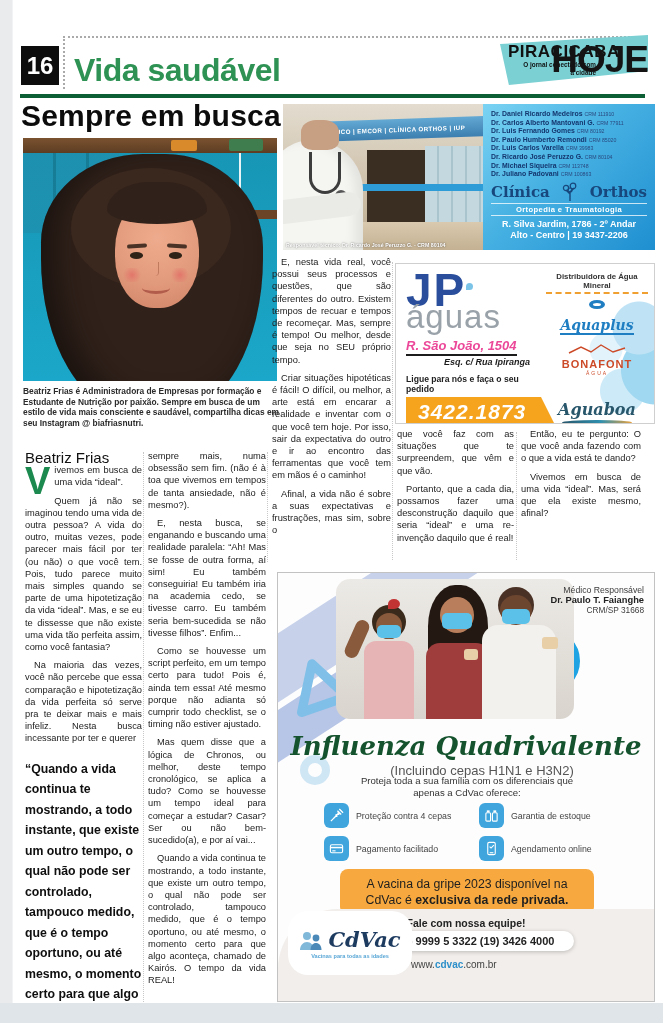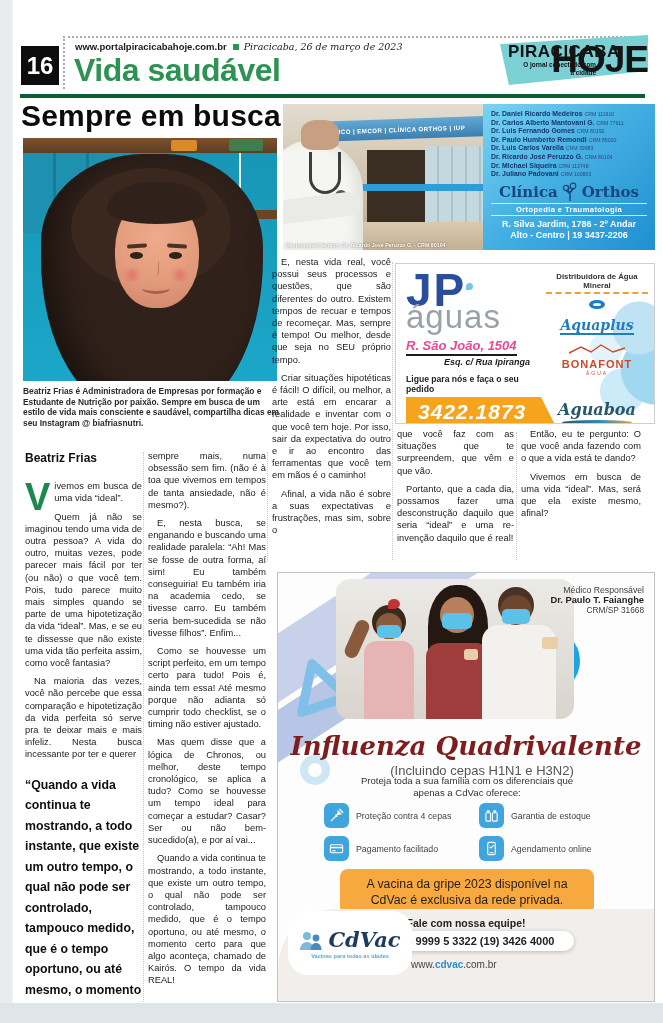--- a/index.html
+++ b/index.html
@@ -49,21 +49,21 @@
   .or-neck { position:absolute; left:18px; top:16px; width:38px; height:30px; background:#c79f83; border-radius:40% 40% 30% 30%; }
   .or-steth { position:absolute; left:26px; top:48px; width:32px; height:42px; border:3px solid #3d3d3d; border-top:none;
               border-radius:0 0 18px 18px; }
   .or-steth-head { position:absolute; left:52px; top:86px; width:12px; height:12px; background:#555; border-radius:50%; }
   .or-arms { position:absolute; left:-12px; top:92px; width:90px; height:24px; background:#eaeae6; border-radius:12px; transform:rotate(-7deg); }
   .or-resp { position:absolute; left:3px; bottom:2px; font-size:5.3px; color:#fff; font-weight:700; text-shadow:0 0 2px rgba(0,0,0,.6); }
   .or-right { position:relative; flex:1; background:linear-gradient(135deg,#7bd3f3 0%,#45b0e2 45%,#1f8fd0 100%); padding:6px 8px 4px 8px; }
   .doc-row { font-size:6.9px; font-weight:700; color:#14366e; line-height:8.6px; white-space:nowrap; }
   .doc-row .crm { font-size:5.2px; font-weight:400; color:#2a4a80; }
   .or-logo { margin-top:3px; text-align:center; font-size:15px; font-weight:800; color:#17477c;
-             font-family:"DejaVu Serif", serif; display:flex; align-items:center; justify-content:center; gap:4px; }
+             font-family:"DejaVu Serif", serif; display:flex; align-items:center; justify-content:space-between; gap:4px; }
   .or-spec { margin-top:1px; text-align:center; font-size:7.6px; color:#fff; font-weight:700; letter-spacing:0.4px;
              border-top:1px solid rgba(255,255,255,.75); border-bottom:1px solid rgba(255,255,255,.75); padding:1px 0; }
   .or-addr { margin-top:3px; text-align:center; font-size:9px; font-weight:800; color:#fff; line-height:11px; }
 
   
   .bphoto { left:23px; top:138px; width:254px; height:243px; background:linear-gradient(180deg,#1795b4,#1ba7c9); overflow:hidden; }
   .b-shelf { position:absolute; left:0; top:0; width:254px; height:15px; background:linear-gradient(180deg,#7a5230,#5d3d22); }
   .b-book1 { position:absolute; left:148px; top:2px; width:26px; height:11px; background:#d98a2b; border-radius:2px; }
   .b-book2 { position:absolute; left:206px; top:1px; width:34px; height:12px; background:#3f7d4e; border-radius:2px; }
   .b-cab { position:absolute; left:0; top:15px; width:96px; height:80px;
@@ -121,21 +121,21 @@
   .jp-bona-sub { font-size:5px; color:#cc4a28; letter-spacing:2px; }
   .jp-aguaboa { margin-top:24px; color:#28566b; font-size:16px; font-weight:700; font-style:italic; font-family:"DejaVu Serif", serif; }
   .jp-swoosh { margin:1px auto 0 auto; width:70px; height:5px; border-radius:50%;
                background:linear-gradient(90deg,#28566b,#2e8fae 55%,#e8a13c); }
   .jp-alcalina { font-size:6px; font-weight:700; color:#28566b; text-align:right; width:86px; margin:1px 0 0 auto; line-height:6.5px; }
 
   
   .col { font-size:9.3px; line-height:12.2px; color:#222; text-align:justify; }
   .col p { margin-bottom:6px; }
   .col p.ind { text-indent:9px; }
-  .byline { font-size:12px; font-weight:700; color:#111; margin-bottom:16px; }
+  .byline { font-size:15px; font-weight:400; color:#111; }
   .c1 { left:25px; top:452px; width:117px; }
   .c2 { left:148px; top:450px; width:118px; }
   .c3 { left:272px; top:256px; width:119px; }
   .c4 { left:397px; top:428px; width:117px; }
   .c5 { left:521px; top:428px; width:120px; }
   .dropcap { float:left; font-size:38px; line-height:30px; font-weight:800; color:#1c8a4e; padding:2px 4px 0 0; }
   .quote { margin-top:14px; font-size:12.3px; font-weight:800; line-height:20.5px; color:#0f0f0f; text-align:left; }
   .colsep { border-left:1px dotted #c8c8c8; width:0; }
   .sep12 { left:143px; top:452px; height:552px; }
   .sep23 { left:267px; top:452px; height:110px; }
@@ -154,30 +154,30 @@
   .cv-photo { position:absolute; left:58px; top:6px; width:238px; height:140px; border-radius:14px;
               background:linear-gradient(180deg,#eceae6 0%,#d9d4cd 100%); overflow:hidden; z-index:2; }
   .fam-head { position:absolute; border-radius:50%; }
   .fam-mask { position:absolute; background:#5bc1e8; border-radius:5px; }
   .cv-medico { position:absolute; right:10px; top:12px; text-align:right; z-index:3; color:#3c3c3c; }
   .cv-medico .l1 { font-size:8.7px; }
   .cv-medico .l2 { font-size:9.3px; font-weight:800; color:#222; }
   .cv-medico .l3 { font-size:8.3px; }
   .cv-title1 { position:absolute; left:0; top:146px; width:100%; text-align:center; font-size:13.5px; color:#3c3c3c; z-index:3; }
   .cv-title2 { position:absolute; left:0; top:158px; width:100%; text-align:center; font-size:26px; font-weight:800; font-style:italic;
-               font-family:"DejaVu Serif", serif; color:#7f1d1d; z-index:3; }
+               font-family:"DejaVu Serif", serif; color:#14532d; z-index:3; }
   .cv-sub { position:absolute; left:16px; top:190px; width:100%; text-align:center; font-size:13px; color:#555; z-index:3; }
   .cv-intro { position:absolute; left:69px; top:202px; width:240px; text-align:center; font-size:9.6px; color:#333; line-height:12px; z-index:3; }
   .cv-feats { position:absolute; left:46px; top:230px; width:296px; display:grid; grid-template-columns:1fr 1fr; gap:8px 14px; z-index:3; }
   .cv-feat { display:flex; align-items:center; gap:7px; }
   .cv-ficon { width:25px; height:25px; background:#3fa5dc; border-radius:6px; display:flex; align-items:center; justify-content:center; flex:none; }
   .cv-flabel { font-size:8.8px; color:#444; }
   .cv-banner { position:absolute; left:62px; top:296px; width:254px; background:#f7a93f; border-radius:8px; padding:7px 10px;
                text-align:center; font-size:12.3px; color:#1f1f1f; line-height:16px; z-index:3; }
-  .cv-banner b { font-weight:400; }
+  .cv-banner b { font-weight:700; }
   .cv-fale { position:absolute; left:0; top:344px; width:100%; text-align:center; font-size:10.5px; font-weight:800; color:#222; z-index:4; }
   .cv-pill { position:absolute; left:86px; top:358px; width:210px; background:#fff; border-radius:12px; padding:3px 10px;
              box-shadow:0 1px 4px rgba(0,0,0,.22); display:flex; align-items:center; gap:5px; z-index:4;
              font-size:11px; font-weight:800; color:#222; white-space:nowrap; }
   .cv-web { position:absolute; left:112px; top:384px; display:flex; align-items:center; gap:6px; z-index:4;
             font-size:10px; color:#444; }
   .cv-web .mid { color:#2d8fc9; font-weight:800; }
   .cv-gray { position:absolute; left:0; bottom:0; width:100%; height:92px; background:#f1eeeb; border-radius:60px 0 0 0; z-index:3; }
   .cv-logocard { position:absolute; left:10px; bottom:26px; width:124px; height:64px; background:#fff; border-radius:20px;
                  display:flex; flex-direction:column; align-items:center; justify-content:center; z-index:4; }
@@ -188,23 +188,20 @@
 </head>
 <body>
 
 <div id="canvas">
 
   <div class="abs edge-left"></div>
 
   <div class="abs pagenum">16</div>
   <div class="abs dot-h"></div>
   <div class="abs dot-v"></div>
-  <div class="abs url-line">
-    <span>www.portalpiracicabahoje.com.br</span><span class="sq"></span><span class="date">Piracicaba, 26 de março de 2023</span>
-  </div>
   <div class="abs logo">
     <div class="logo-bg"></div>
     <div class="logo-top">PIRACICABA</div>
     <div class="logo-tag">O jornal conectado com a cidade</div>
     <div class="logo-hoje">HOJE</div>
   </div>
   <div class="abs section-title">Vida saudável</div>
   <div class="abs green-rule"></div>
 
   <div class="abs headline">Sempre em busca</div>

